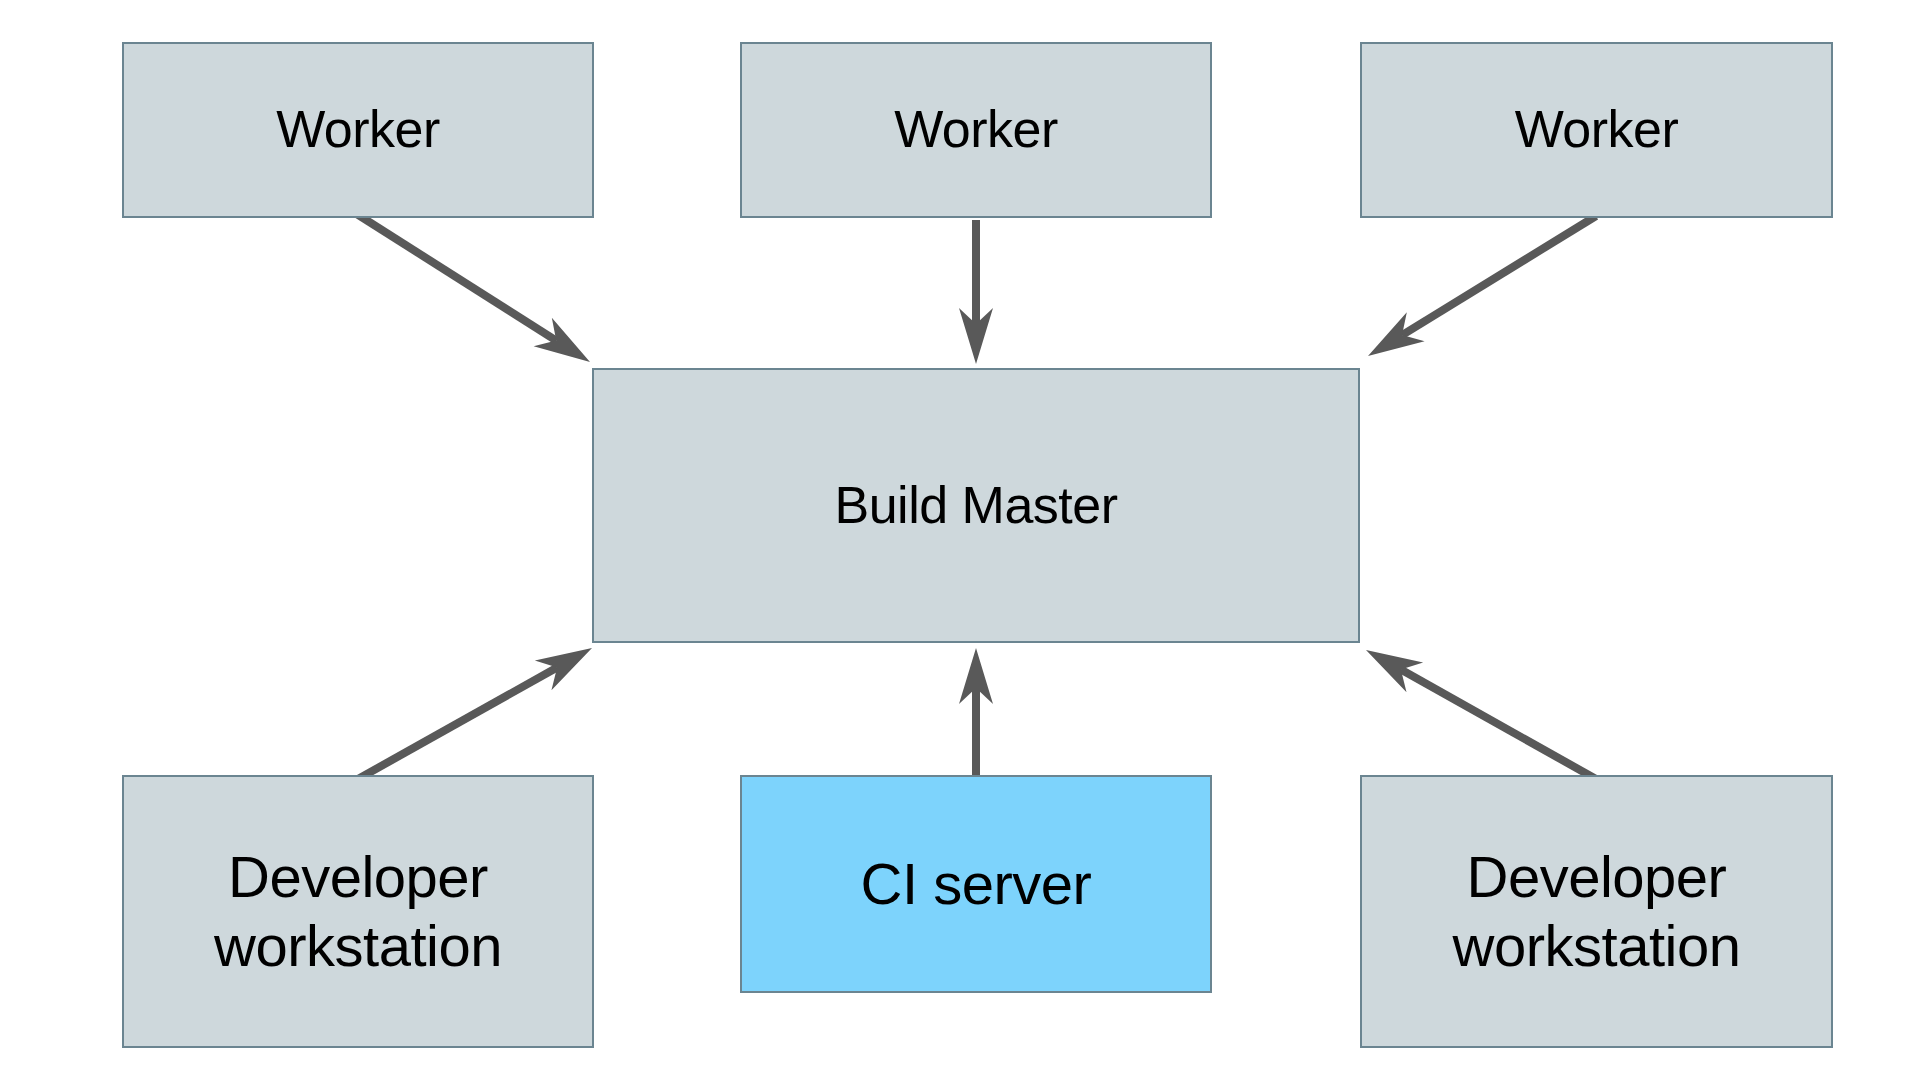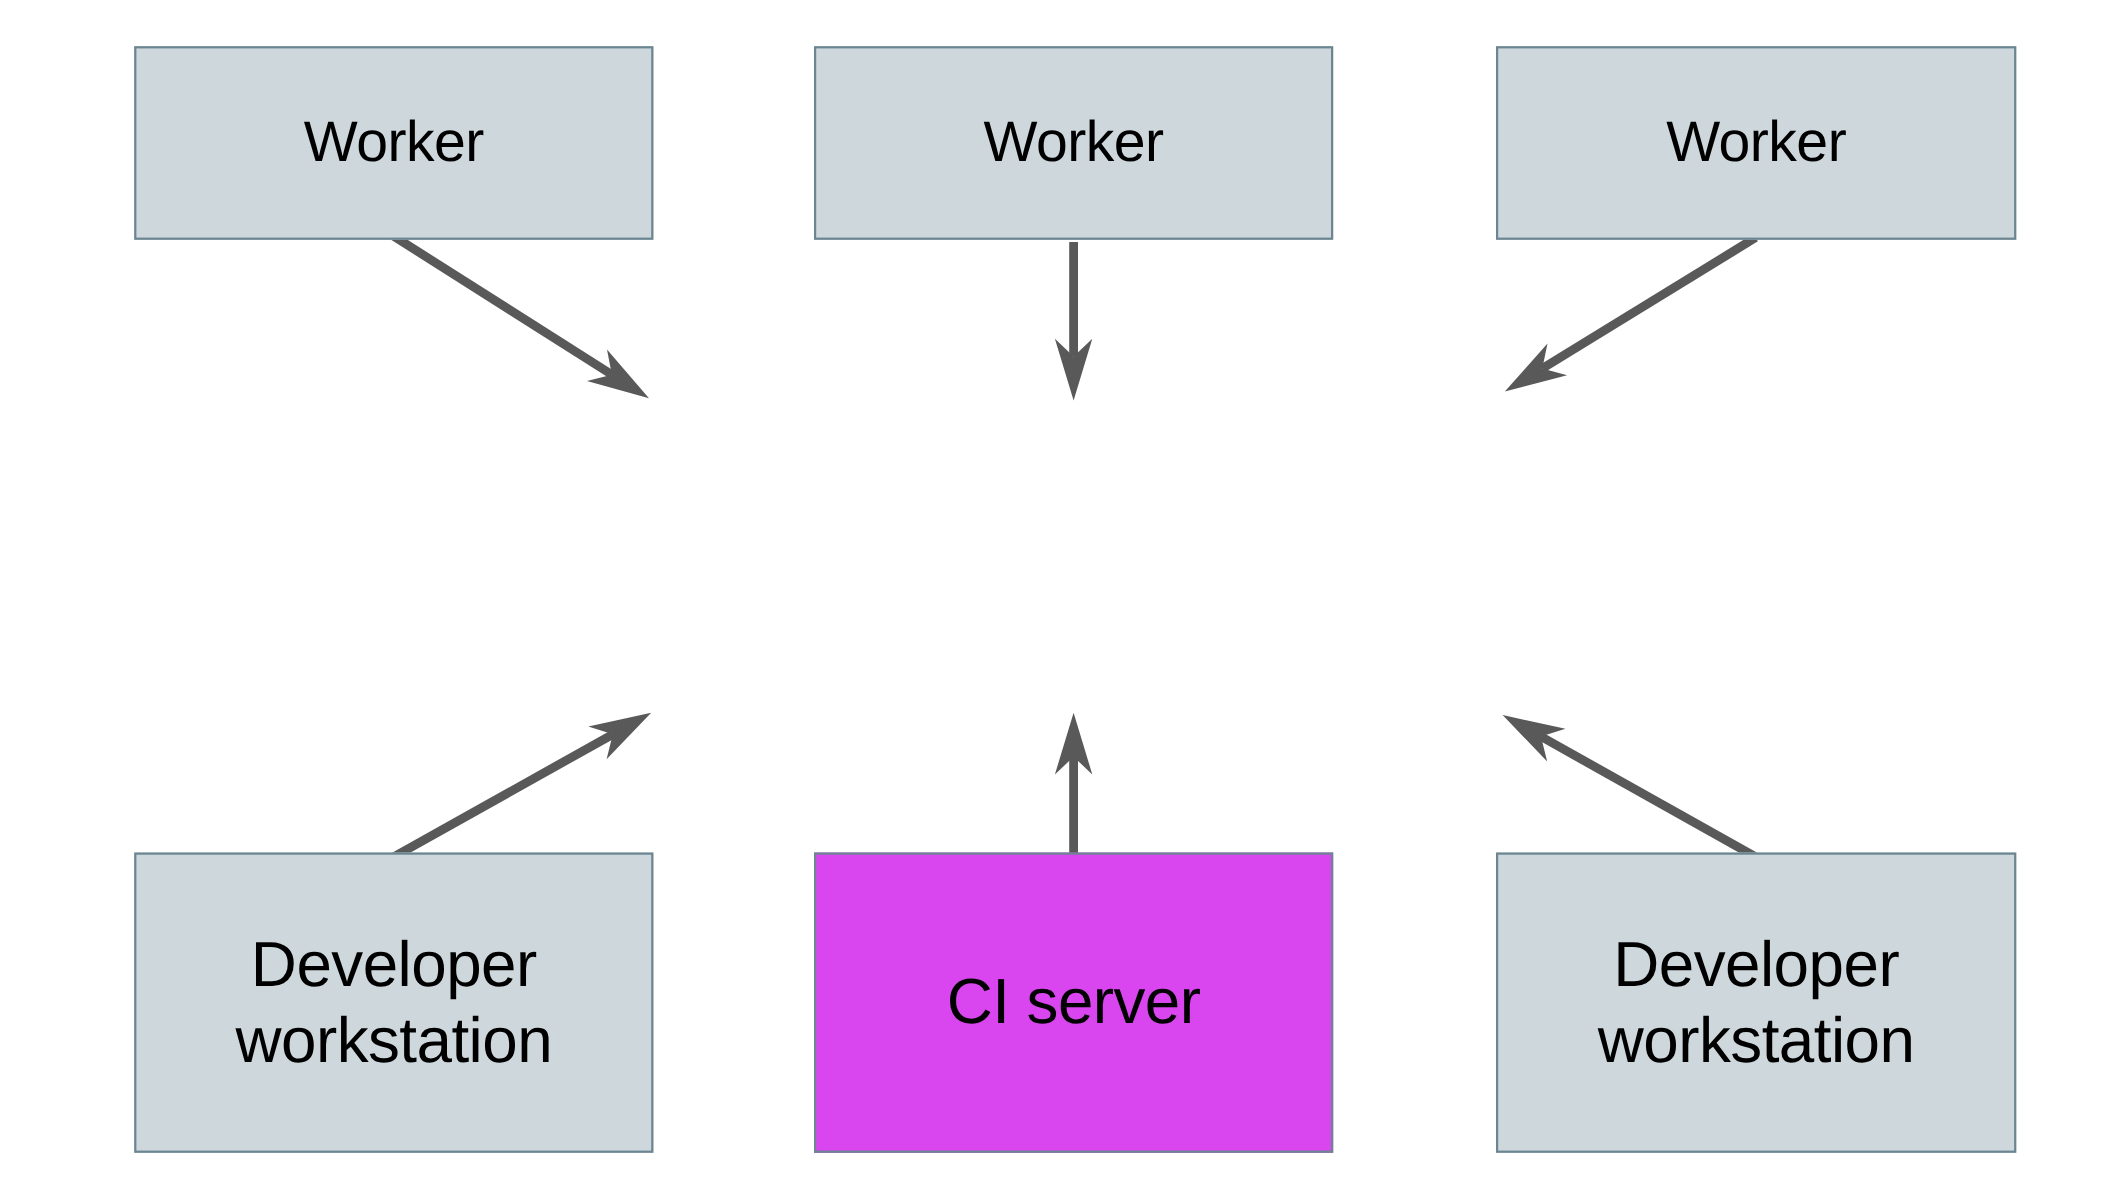--- a/index.html
+++ b/index.html
@@ -85,27 +85,30 @@
   </div>
 
   <div class="node" style="left: 740px; top: 42px; width: 472px; height: 176px; background: rgb(206, 216, 220); border-color: rgb(107, 133, 145);">
     <span class="node-label size-lg" style="color: rgb(0, 0, 0);">Worker</span>
   </div>
 
   <div class="node" style="left: 1360px; top: 42px; width: 473px; height: 176px; background: rgb(206, 216, 220); border-color: rgb(107, 133, 145);">
     <span class="node-label size-lg" style="color: rgb(0, 0, 0);">Worker</span>
   </div>
 
+  <div class="node" style="left: 592px; top: 368px; width: 768px; height: 275px; background: rgb(206, 216, 220); border-color: rgb(107, 133, 145);">
+    <span class="node-label size-lg" style="color: rgb(0, 0, 0);">Build Master</span>
+  </div>
 
   <div class="node" style="left: 122px; top: 775px; width: 472px; height: 273px; background: rgb(206, 216, 220); border-color: rgb(107, 133, 145);">
     <span class="node-label size-md" style="color: rgb(0, 0, 0);">Developer
 workstation</span>
   </div>
 
-  <div class="node" style="left: 740px; top: 775px; width: 472px; height: 273px; background: #d946ef; border-color: rgb(107, 133, 145);">
+  <div class="node" style="left: 740px; top: 775px; width: 472px; height: 218px; background: #7dd3fc; border-color: rgb(107, 133, 145);">
     <span class="node-label size-md" style="color: rgb(0, 0, 0);">CI server</span>
   </div>
 
   <div class="node" style="left: 1360px; top: 775px; width: 473px; height: 273px; background: rgb(206, 216, 220); border-color: rgb(107, 133, 145);">
     <span class="node-label size-md" style="color: rgb(0, 0, 0);">Developer
 workstation</span>
   </div>
 
 </div>
 

